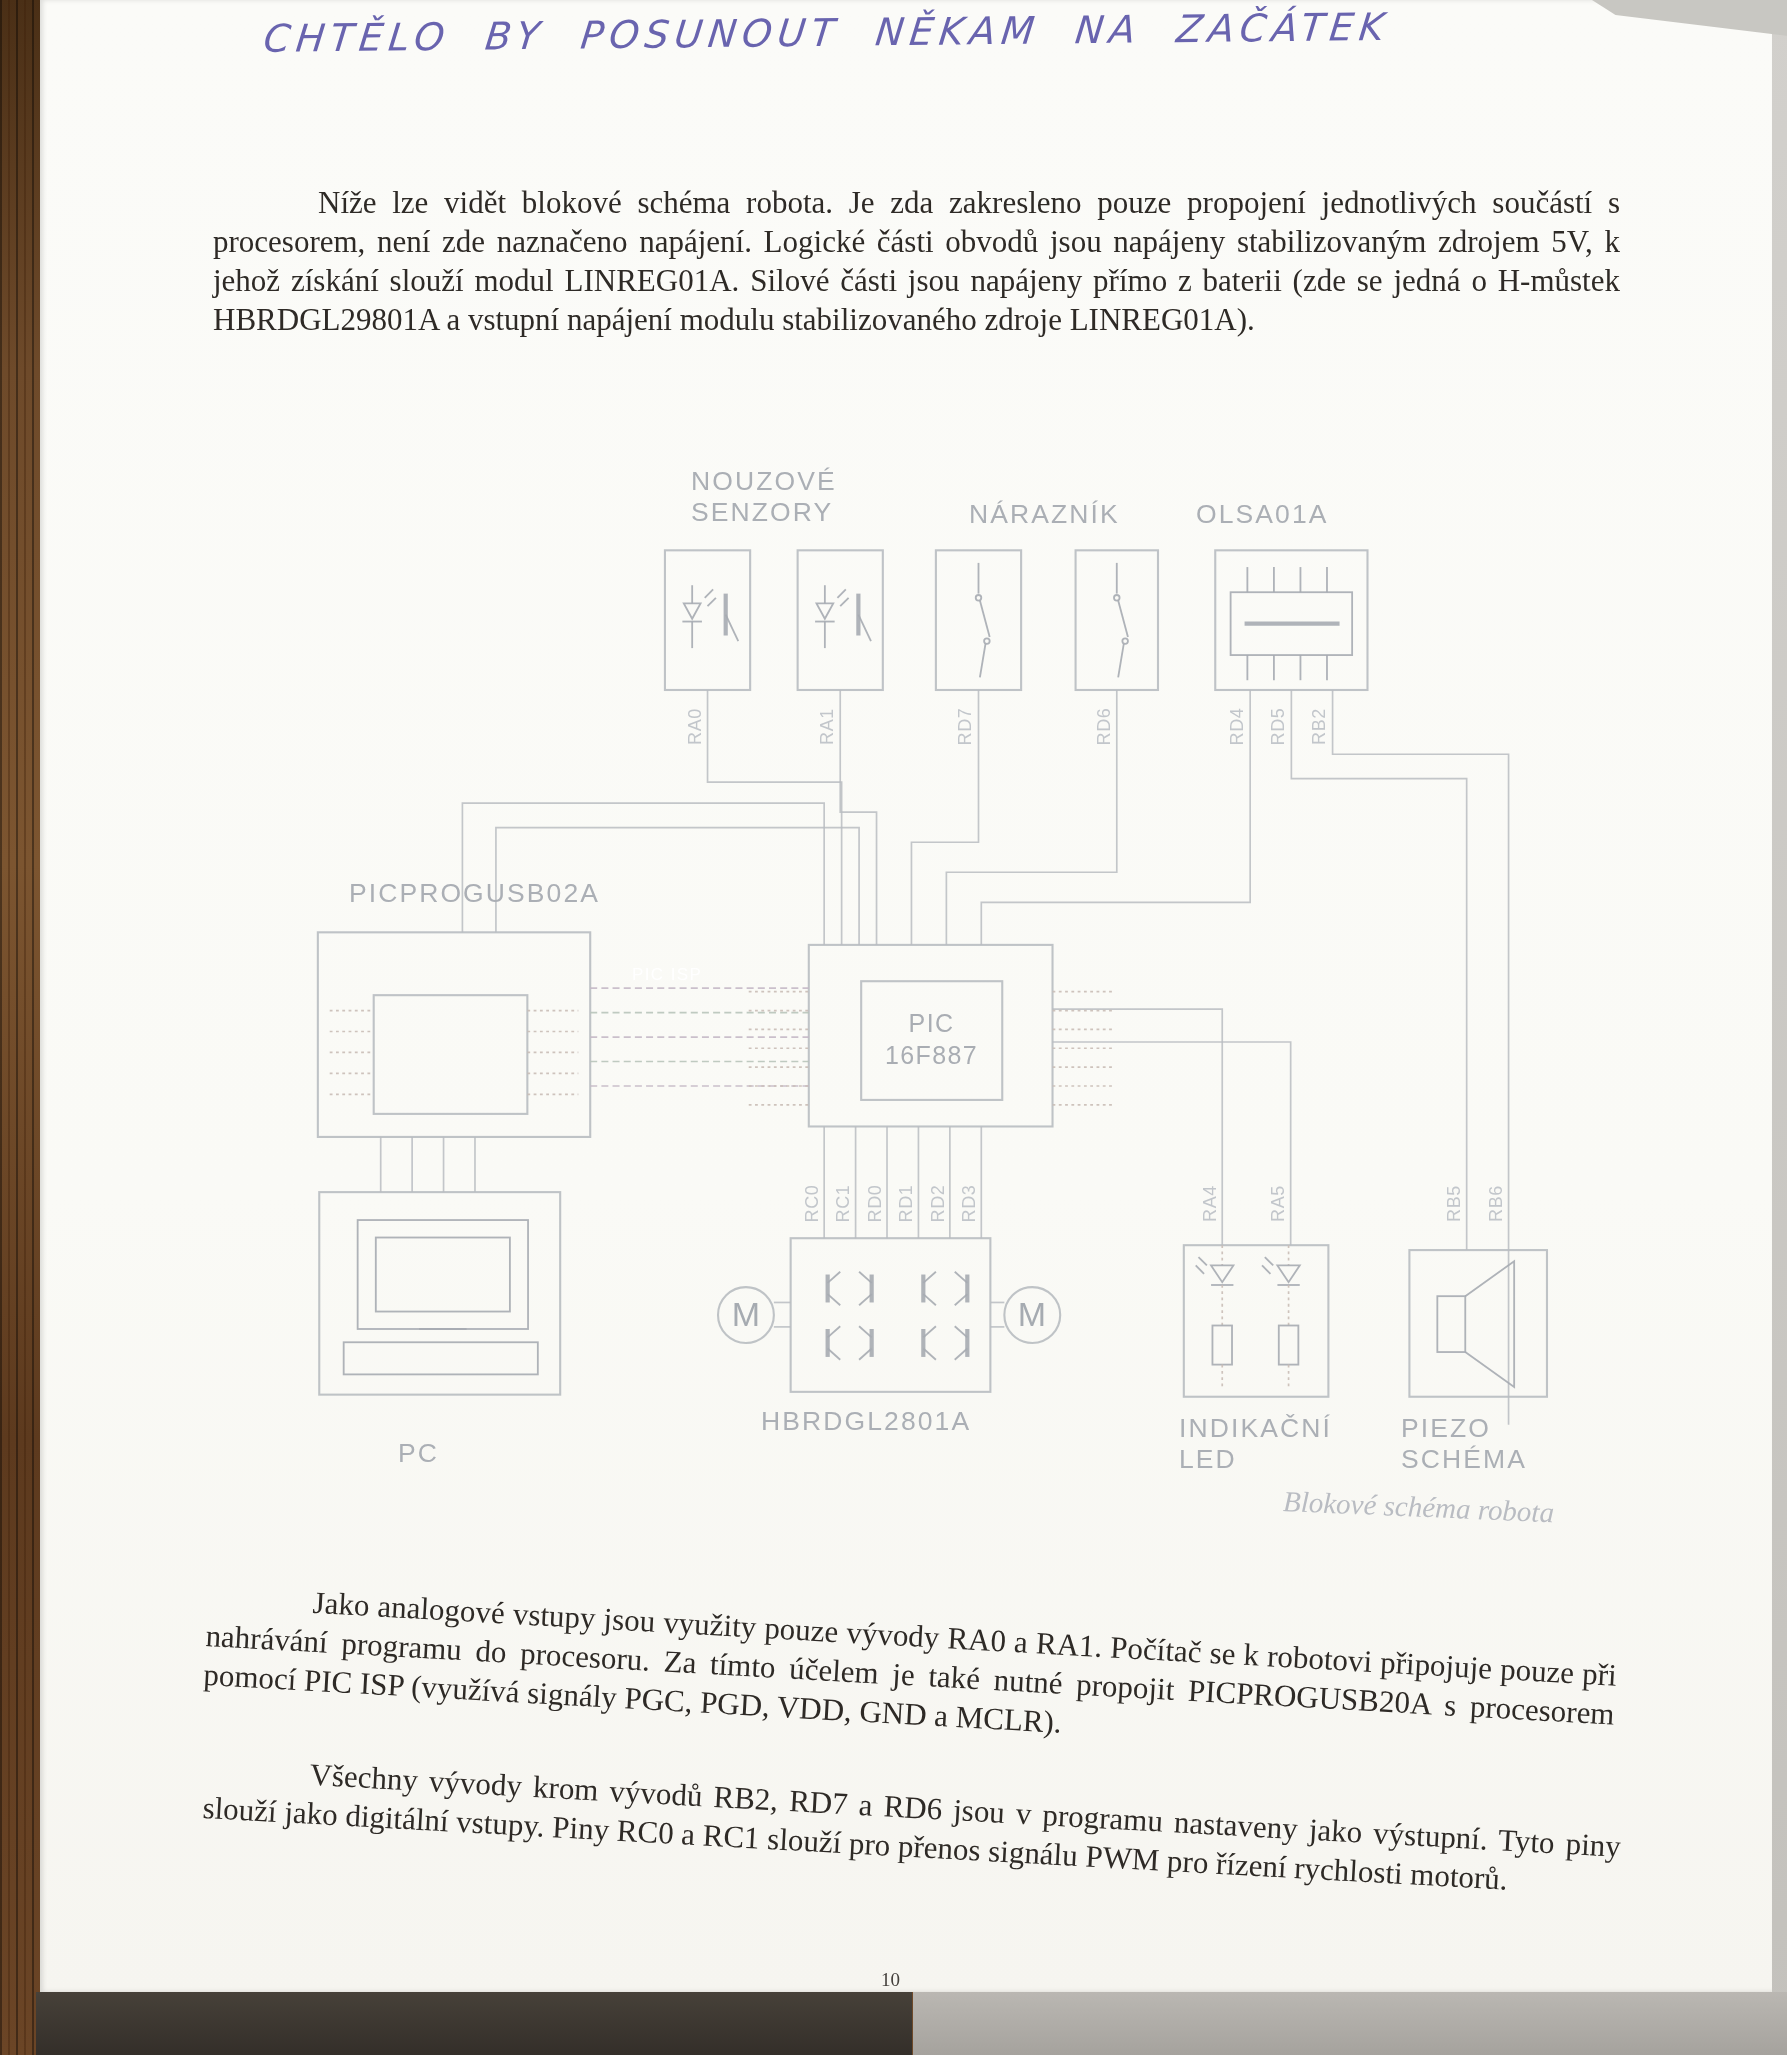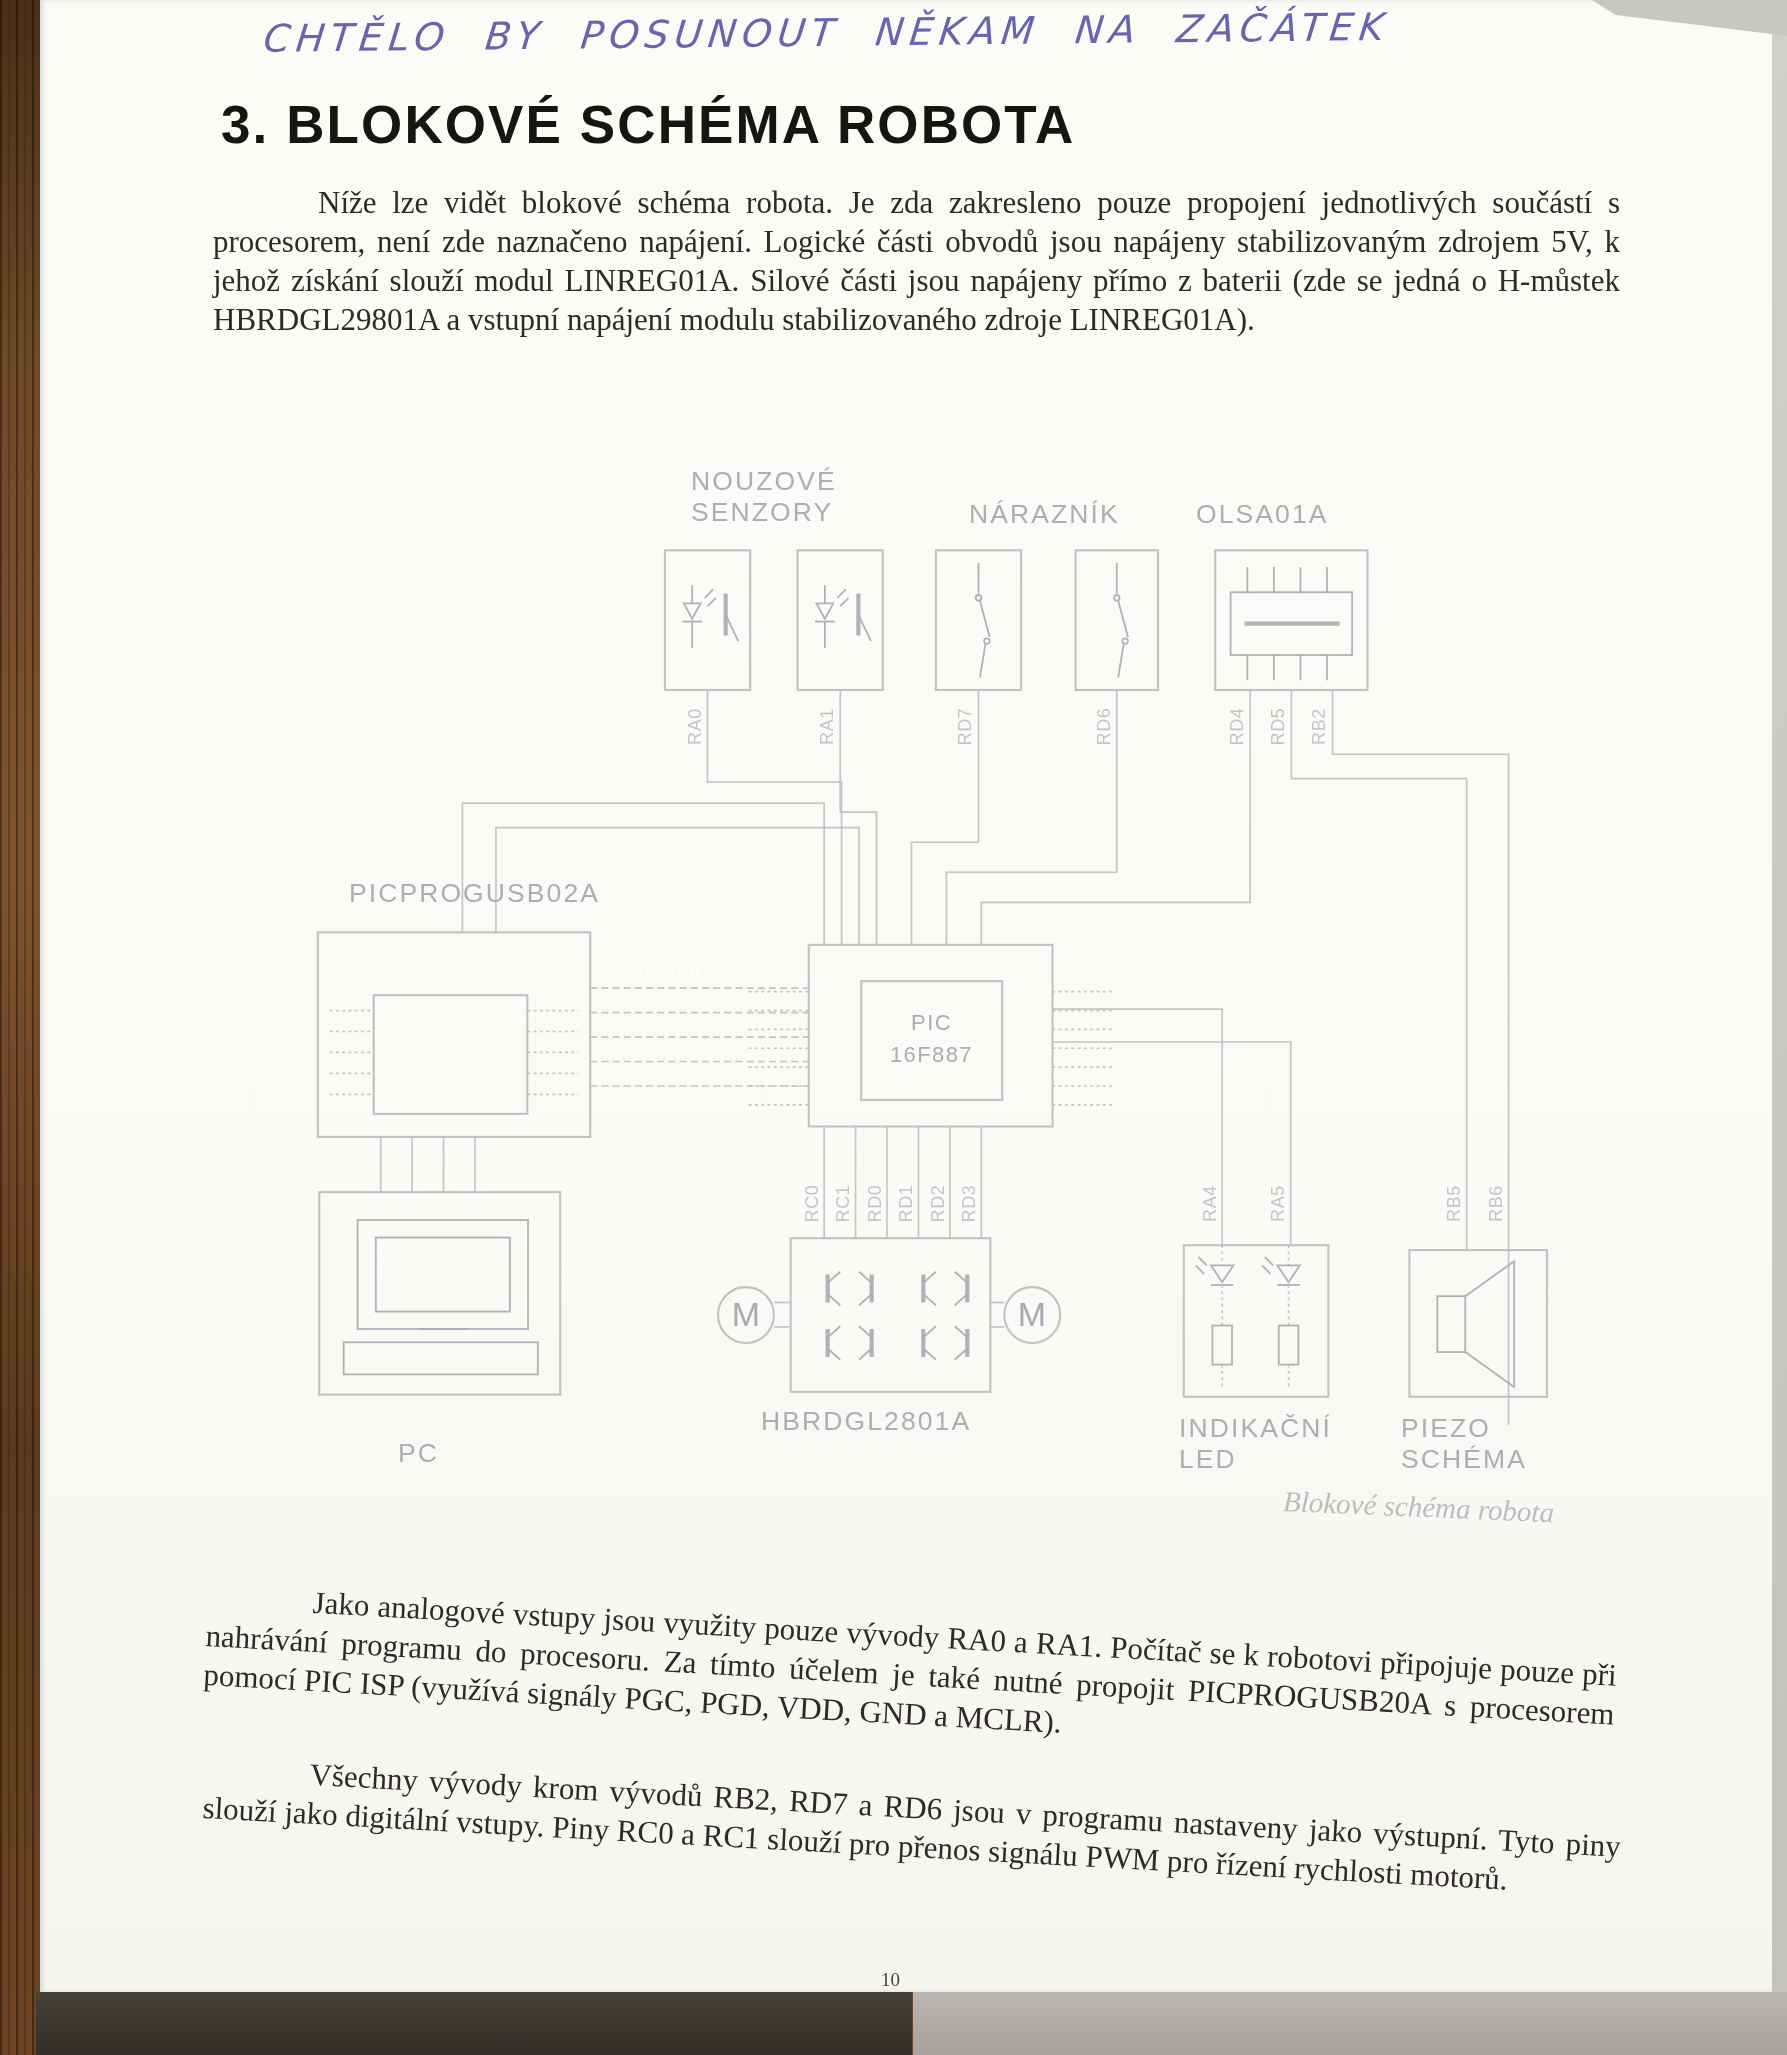--- a/index.html
+++ b/index.html
@@ -55,38 +55,37 @@
     color:var(--dlabel,#abafb5);font-size:26.5px;letter-spacing:2.1px;text-align:left;line-height:31px;}
   .dlabel.left{text-align:center;}
   .pin{position:absolute;width:67px;margin-left:-34px;margin-top:-10.5px;
     font-family:"Liberation Sans", sans-serif;font-size:18px;letter-spacing:0.7px;
     color:#c2c6cb;text-align:center;transform:rotate(-90deg);}
   .isp{position:absolute;left:632px;top:965px;font-family:"Liberation Sans", sans-serif;
     font-size:17px;letter-spacing:1.4px;color:#ffffff;}
   .mlabel{position:absolute;width:42px;margin-left:-21px;margin-top:-19.6px;text-align:center;
     font-family:"Liberation Sans", sans-serif;font-size:34px;color:#a6abb1;}
   .picname{position:absolute;left:861px;top:1007px;width:141px;text-align:center;
-    font-family:"Liberation Sans", sans-serif;font-size:22px;letter-spacing:1.4px;
+    font-family:"Liberation Sans", sans-serif;font-size:25px;letter-spacing:1.4px;
     color:#a9adb3;line-height:32px;}
   .caption{position:absolute;left:1283px;top:1492px;width:335px;
     font-family:"Liberation Serif", serif;font-style:italic;font-size:29px;
     color:#b9bcc2;transform:rotate(2.4deg);white-space:nowrap;}
 </style>
 </head>
 <body>
 
 <div id="page">
 
   <div class="paper"></div>
   <div class="wood-left"></div>
   <div class="strip-right"></div>
   <div class="wedge-top"></div>
 
   <div class="hand-note">CHTĚLO BY POSUNOUT NĚKAM NA ZAČÁTEK</div>
-  <div class="heading">3. BLOKOVÉ SCHÉMA ROBOTA</div>
   <div class="para p1">Níže lze vidět blokové schéma robota. Je zda zakresleno pouze propojení jednotlivých součástí s procesorem, není zde naznačeno napájení. Logické části obvodů jsou napájeny stabilizovaným zdrojem 5V, k jehož získání slouží modul LINREG01A. Silové části jsou napájeny přímo z baterii (zde se jedná o H-můstek HBRDGL29801A a vstupní napájení modulu stabilizovaného zdroje LINREG01A).</div>
 
   <svg id="diagram" viewBox="0 0 2560 2944">
 
     <g>
       <rect class="dbox" x="952" y="788" width="122" height="200"></rect>
       <rect class="dbox" x="1142" y="788" width="122" height="200"></rect>
       <rect class="dbox" x="1340" y="788" width="122" height="200"></rect>
       <rect class="dbox" x="1540" y="788" width="118" height="200"></rect>
       <rect class="dbox" x="1740" y="788" width="218" height="200"></rect>

